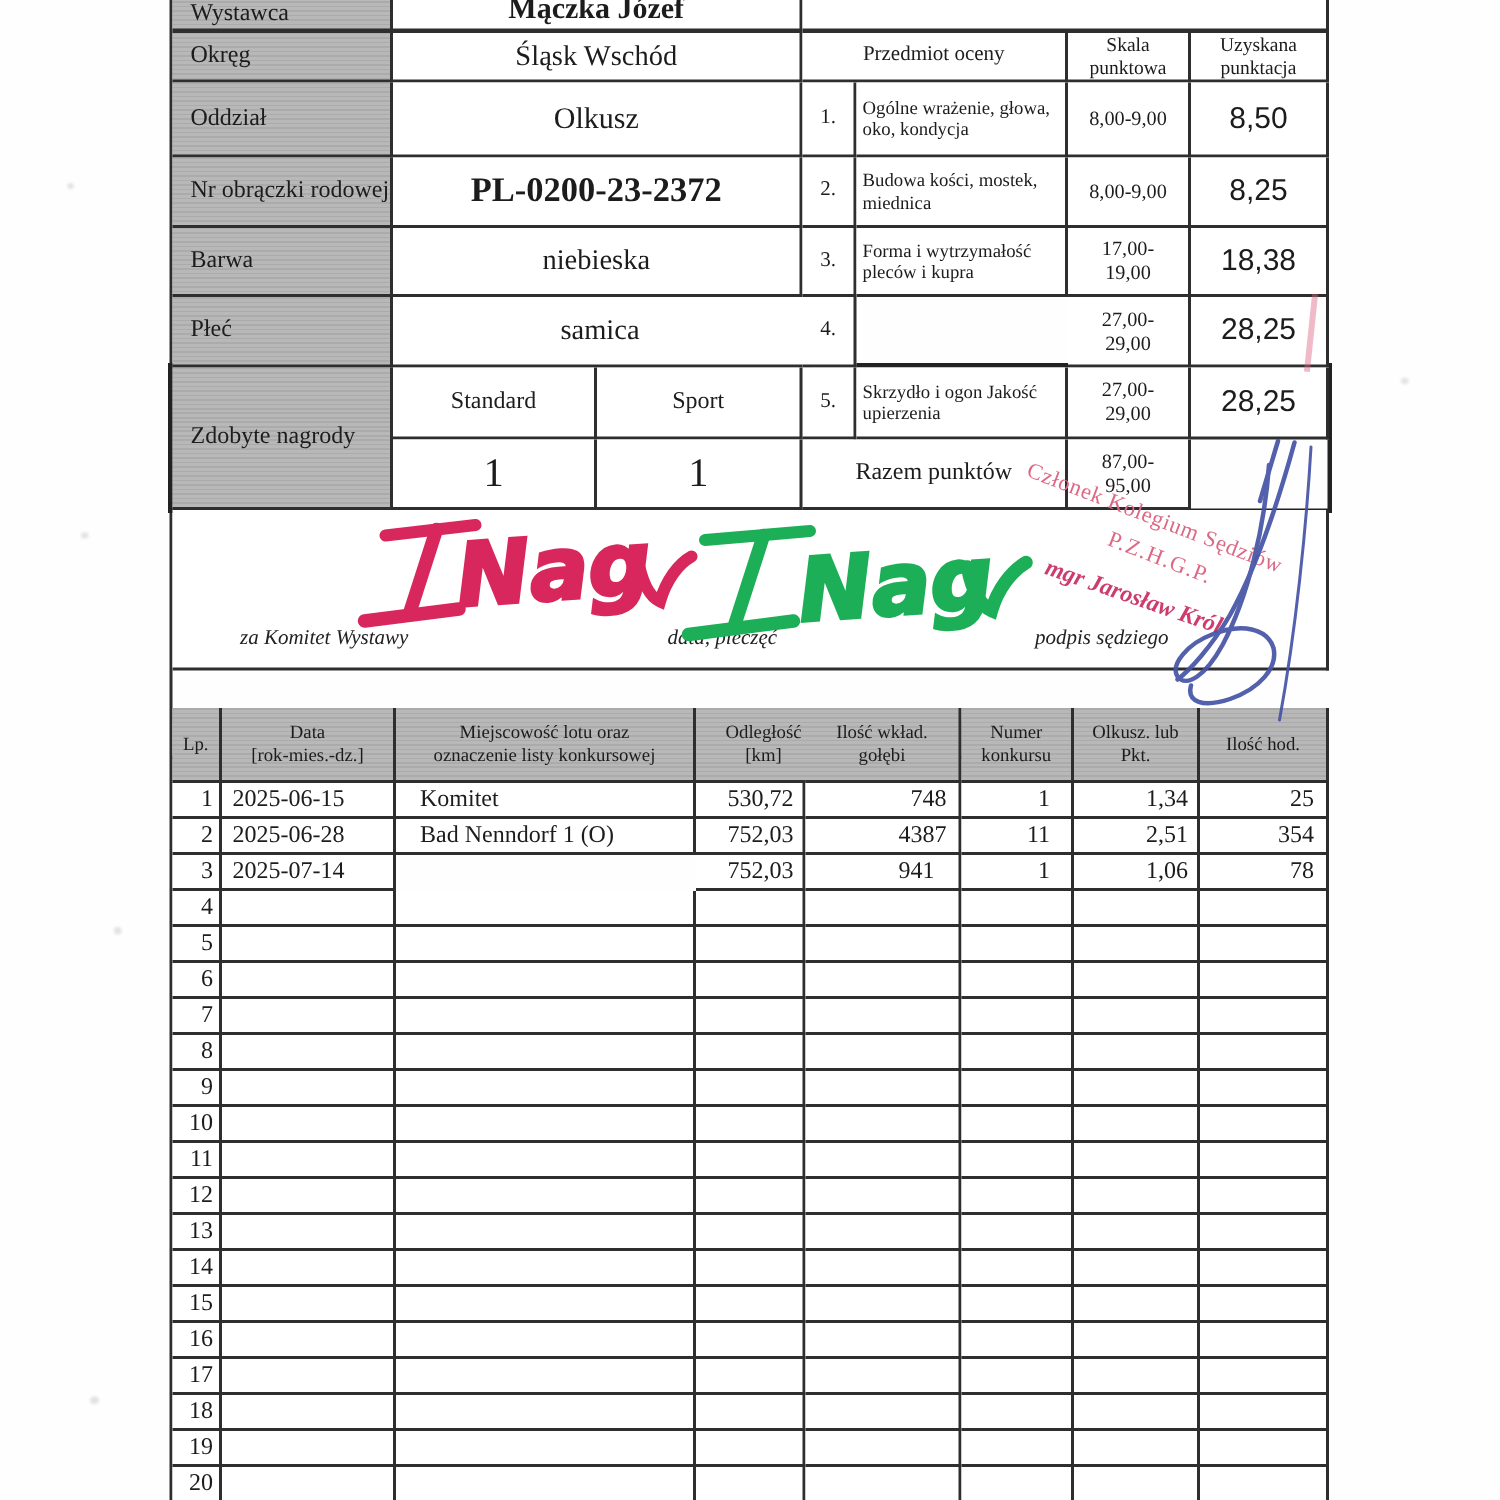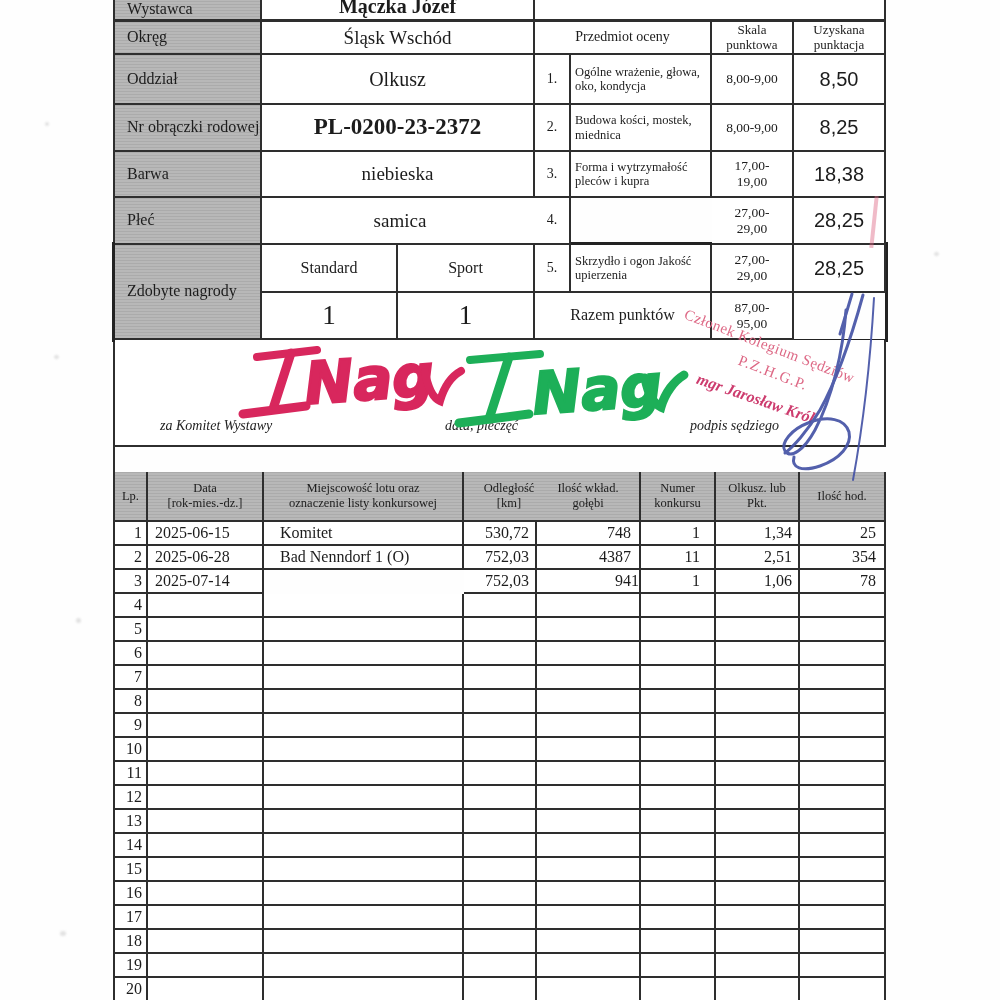--- a/index.html
+++ b/index.html
@@ -290,21 +290,21 @@
     </div>
     <div class="cell spc ar" style="left: 115px; top: 570px; width: 33px; height: 24px; padding-right: 4px;">
       <span>3</span>
     </div>
     <div class="cell spc al" style="left: 148px; top: 570px; width: 116px; height: 24px; padding-left: 7px;">
       <span>2025-07-14</span>
     </div>
     <div class="cell spc ar" style="left: 464px; top: 570px; width: 73px; height: 24px; padding-right: 6px;">
       <span>752,03</span>
     </div>
-    <div class="cell spc ar" style="left: 537px; top: 570px; width: 104px; height: 24px; padding-right: 0;">
+    <div class="cell spc ar" style="left: 537px; top: 570px; width: 104px; height: 24px; padding-right: 16px;">
       <span>941</span>
     </div>
     <div class="cell spc ar" style="left: 641px; top: 570px; width: 75px; height: 24px; padding-right: 14px;">
       <span>1</span>
     </div>
     <div class="cell spc ar" style="left: 716px; top: 570px; width: 84px; height: 24px; padding-right: 6px;">
       <span>1,06</span>
     </div>
     <div class="cell spc ar" style="left: 800px; top: 570px; width: 86px; height: 24px; padding-right: 8px;">
       <span>78</span>

